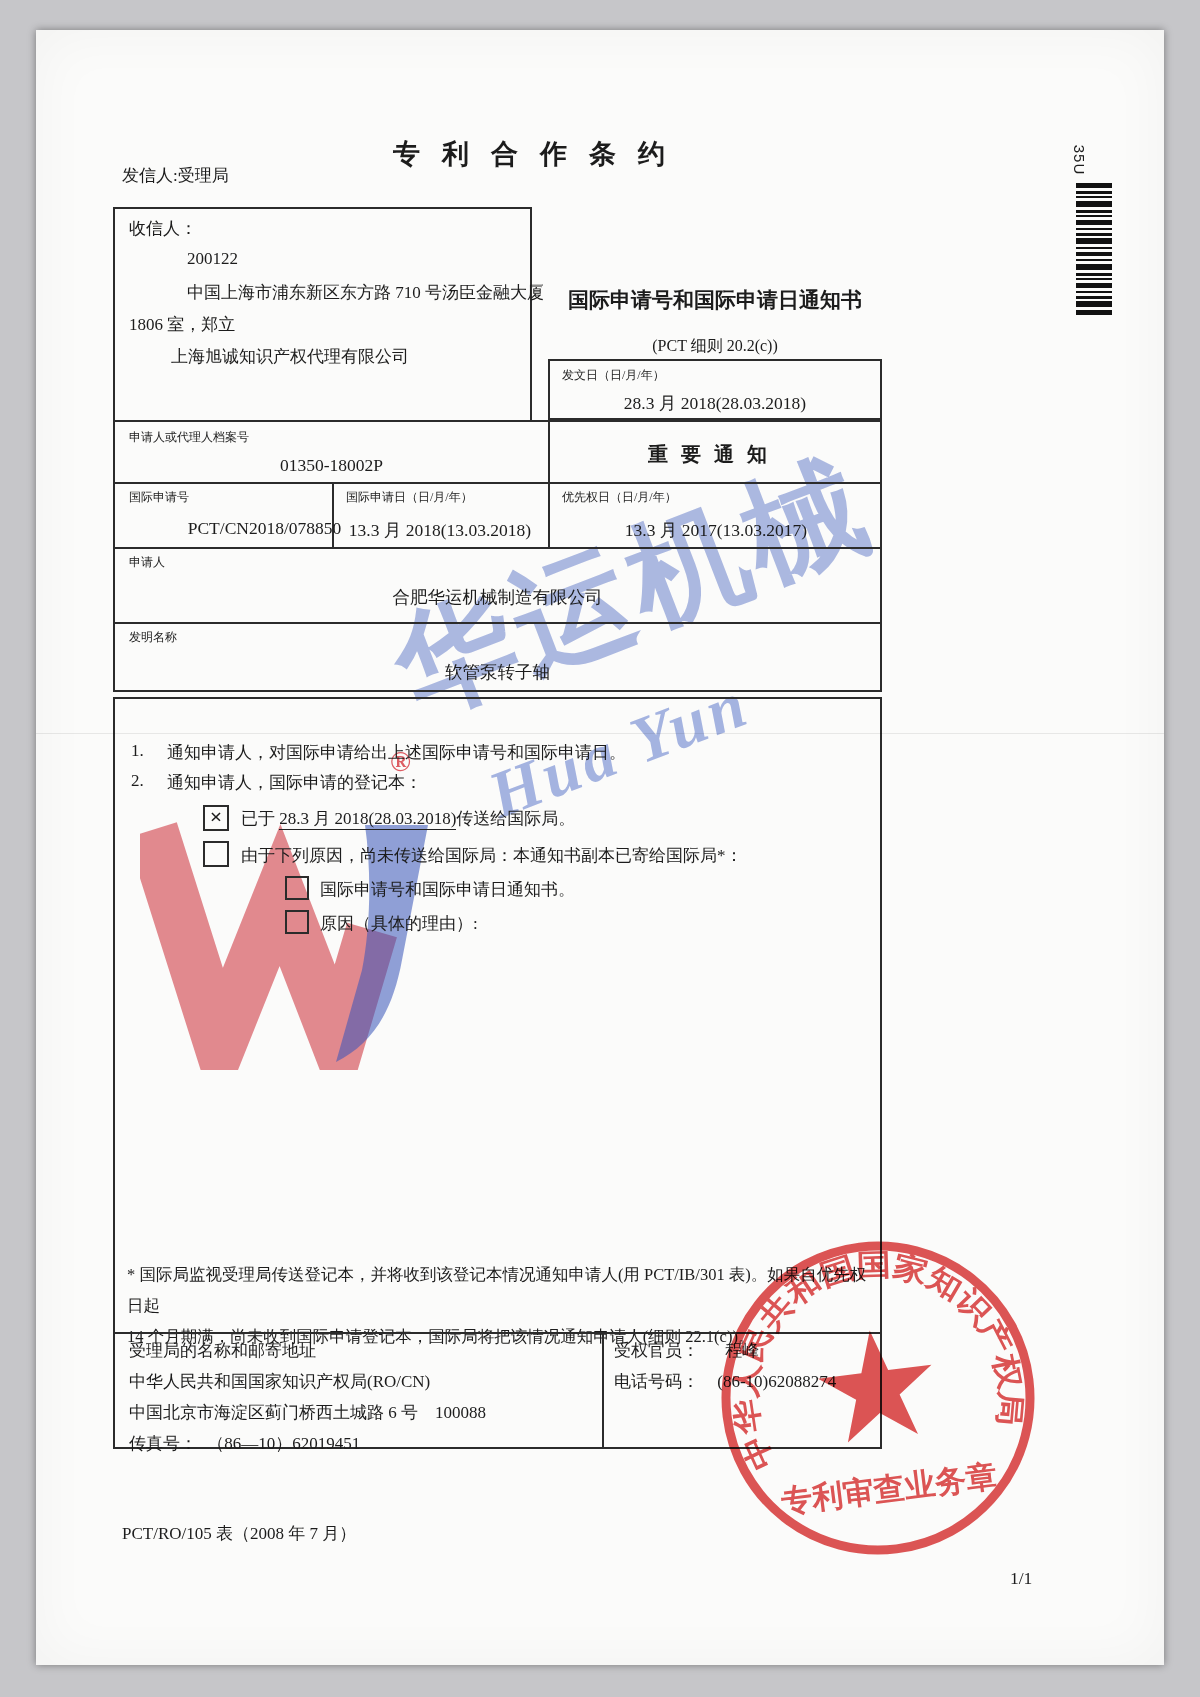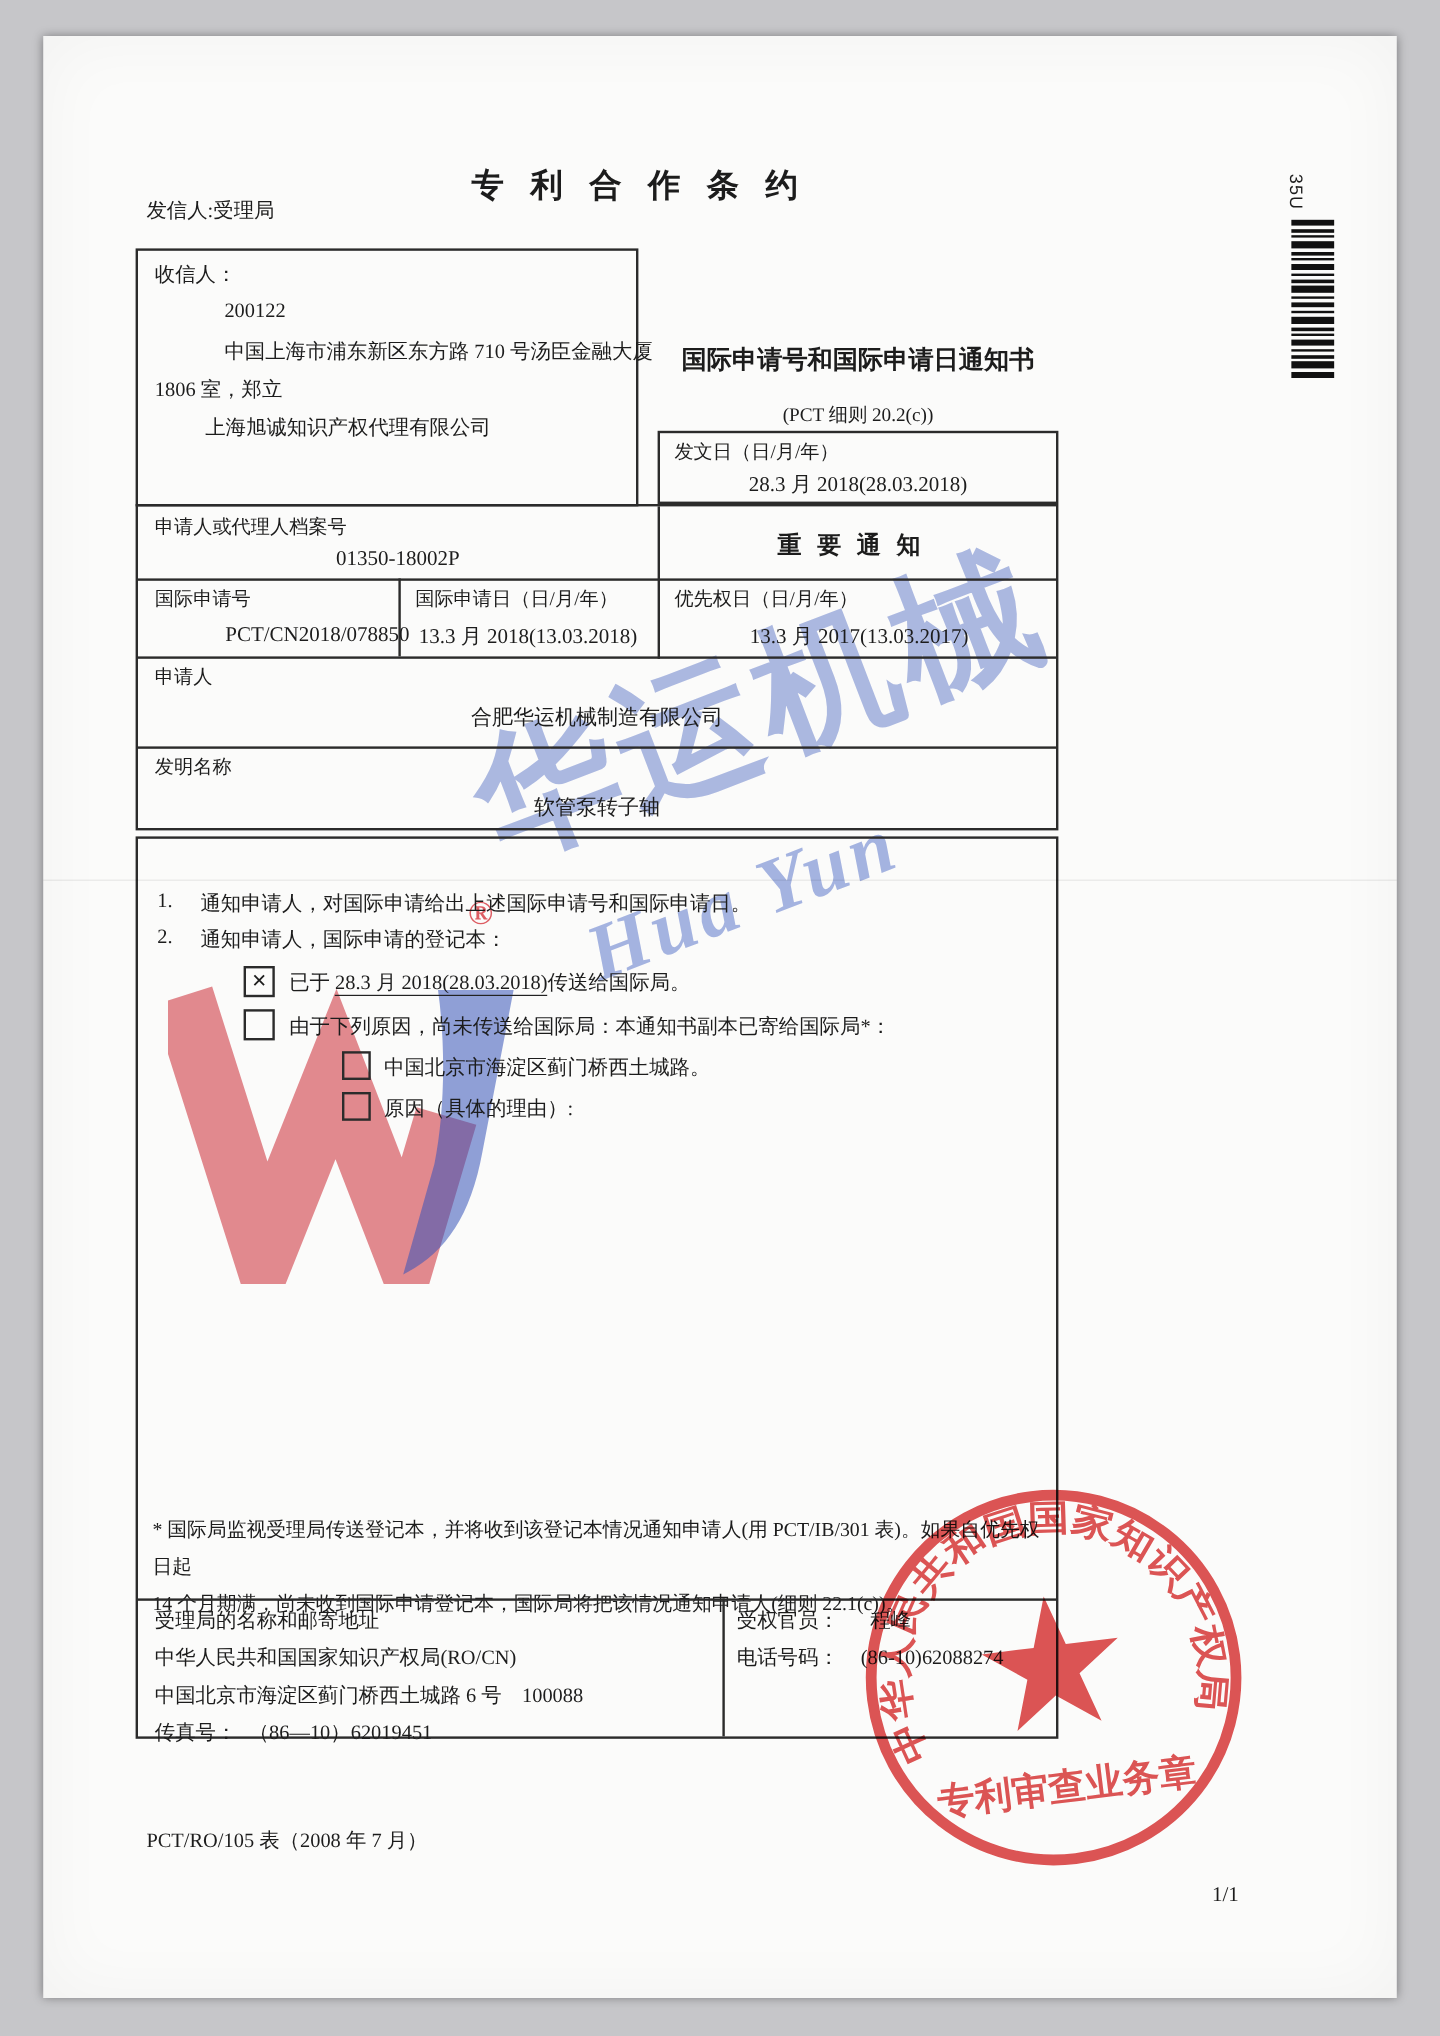--- a/index.html
+++ b/index.html
@@ -4,21 +4,21 @@
 <style>
   html,body{margin:0;padding:0;background:#c6c6c9;}
   .page{position:relative;width:1200px;height:1697px;background:#c6c6c9;overflow:hidden;
         font-family:"Liberation Serif","DejaVu Serif",serif;color:#1c1c1c;}
   .paper{position:absolute;left:36px;top:30px;width:1128px;height:1635px;background:#fbfbfa;
          box-shadow:0 0 8px rgba(0,0,0,.4), inset 0 0 60px rgba(0,0,0,.04);}
   .abs{position:absolute;}
   .bordered{border:2px solid #2b2b2b;}
   .center{text-align:center;}
   .doc-title{font-size:27px;font-weight:bold;letter-spacing:22px;white-space:nowrap;}
-  .lbl{font-size:16px;}
+  .lbl{font-size:12px;}
   .txt{font-size:17px;}
   .val{font-size:17.5px;}
   .pct-big{font-size:46px;font-weight:bold;letter-spacing:2px;}
   .notice-title{font-size:21px;font-weight:bold;}
   .imp{font-size:20px;font-weight:bold;letter-spacing:13px;}
   .hline{position:absolute;background:#2b2b2b;height:2px;}
   .vline{position:absolute;background:#2b2b2b;width:2px;}
   .cb{position:absolute;width:22px;height:22px;border:2px solid #2b2b2b;
       font-size:22px;line-height:19px;text-align:center;font-weight:bold;color:#1c1c1c;}
   .cb.small{width:20px;height:20px;font-size:20px;line-height:17px;}
@@ -103,21 +103,21 @@
 
     <div class="cb" style="left:88px;top:106px;">×</div>
     <div class="abs txt" style="left:126px;top:108px;white-space:nowrap;">
       <span>已于 </span><span class="u">28.3 月 2018(28.03.2018)</span><span>传送给国际局。</span>
     </div>
 
     <div class="cb" style="left:88px;top:142px;"></div>
     <div class="abs txt" style="left:126px;top:145px;white-space:nowrap;">由于下列原因，尚未传送给国际局：本通知书副本已寄给国际局*：</div>
 
     <div class="cb small" style="left:170px;top:177px;"></div>
-    <div class="abs txt" style="left:205px;top:179px;white-space:nowrap;">中国北京市海淀区蓟门桥西土城路。</div>
+    <div class="abs txt" style="left:205px;top:179px;white-space:nowrap;">国际申请号和国际申请日通知书。</div>
 
     <div class="cb small" style="left:170px;top:211px;"></div>
     <div class="abs txt" style="left:205px;top:213px;white-space:nowrap;">原因（具体的理由）:</div>
 
     <div class="abs footnote" style="left:12px;top:560px;width:745px;">
       <div>* 国际局监视受理局传送登记本，并将收到该登记本情况通知申请人(用 PCT/IB/301 表)。如果自优先权日起</div>
       <div>14 个月期满，尚未收到国际申请登记本，国际局将把该情况通知申请人(细则 22.1(c))。</div>
     </div>
 
     <div class="hline" style="left:0;top:633px;width:765px;"></div>

